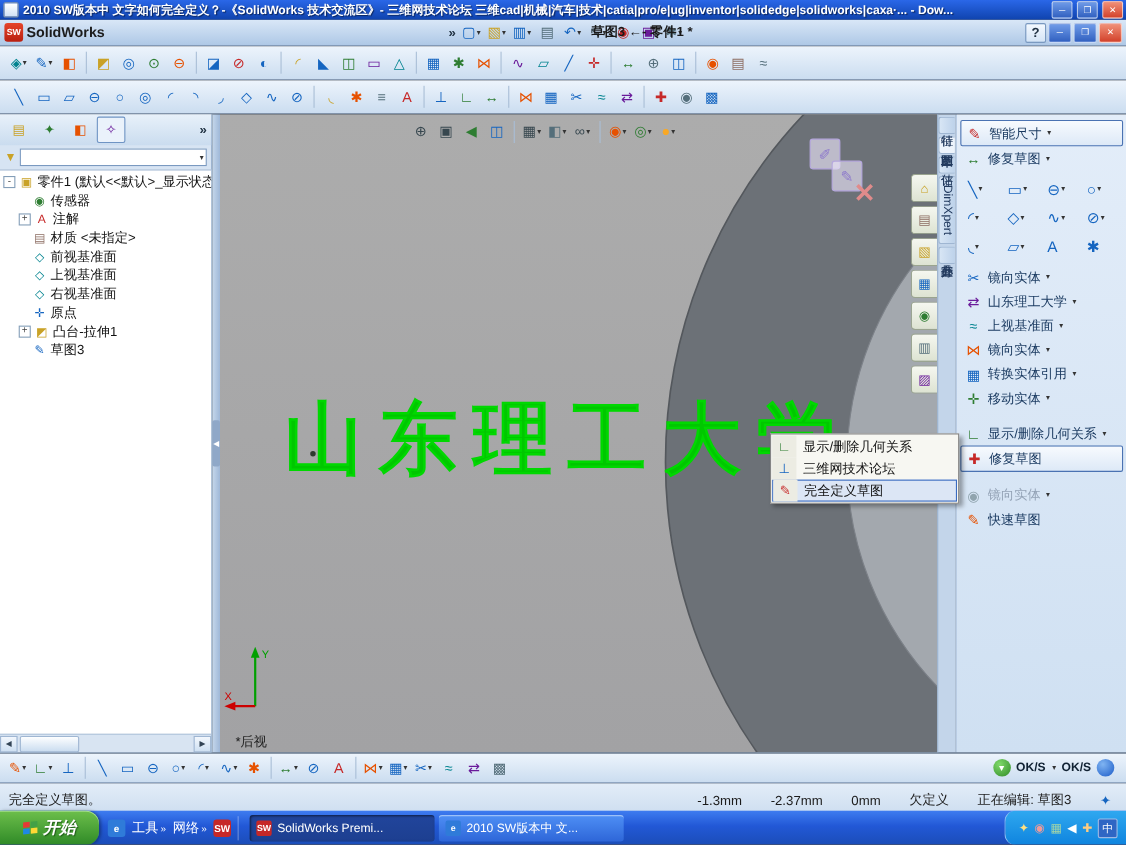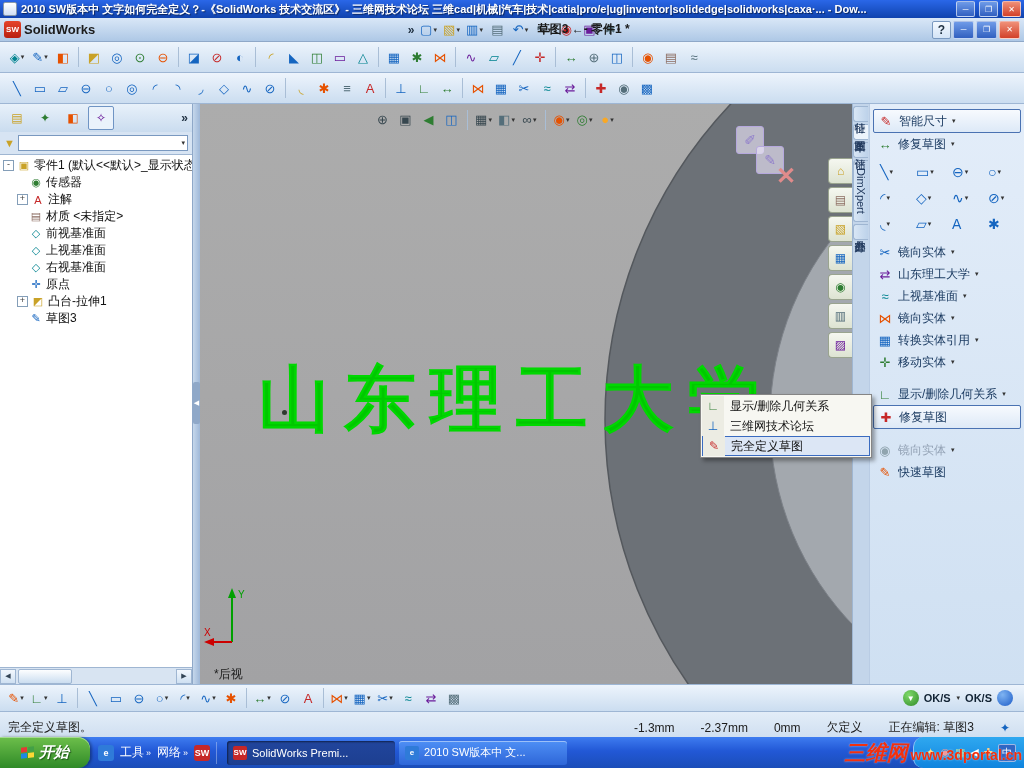--- a/index.html
+++ b/index.html
@@ -857,18 +857,14 @@
     <div id="tray">
         <span class="tray-i" style="color: rgb(255, 224, 130);">✦</span>
         <span class="tray-i" style="color: rgb(239, 154, 154);">◉</span>
         <span class="tray-i" style="color: rgb(165, 214, 167);">▦</span>
         <span class="tray-i" style="color: rgb(255, 255, 255);">◀</span>
         <span class="tray-i" style="color: rgb(255, 204, 128);">✚</span>
         <span id="lang-chip">中</span>
       </div>
   </div>
 
-  <div id="watermark">
-    <span id="wm-brand">三维网</span>
-    <span id="wm-url">www.3dportal.cn</span>
-  </div>
 
 </div>
 
 </body></html>

